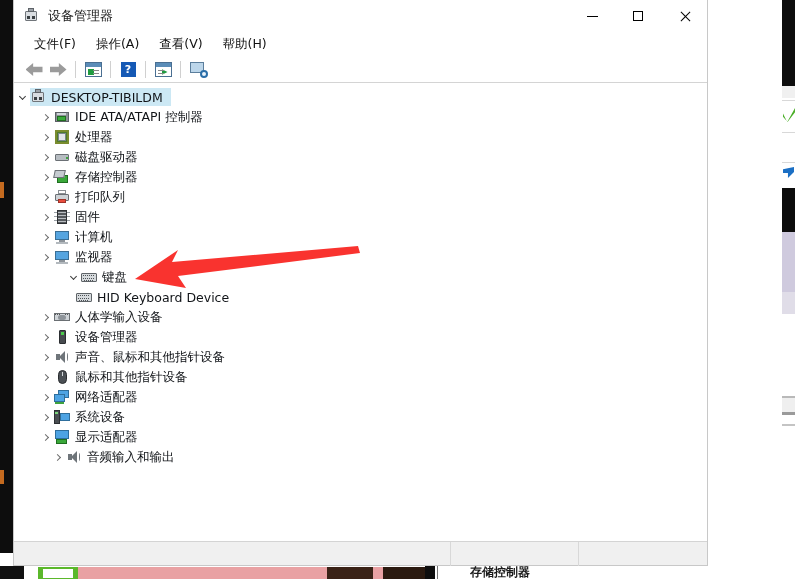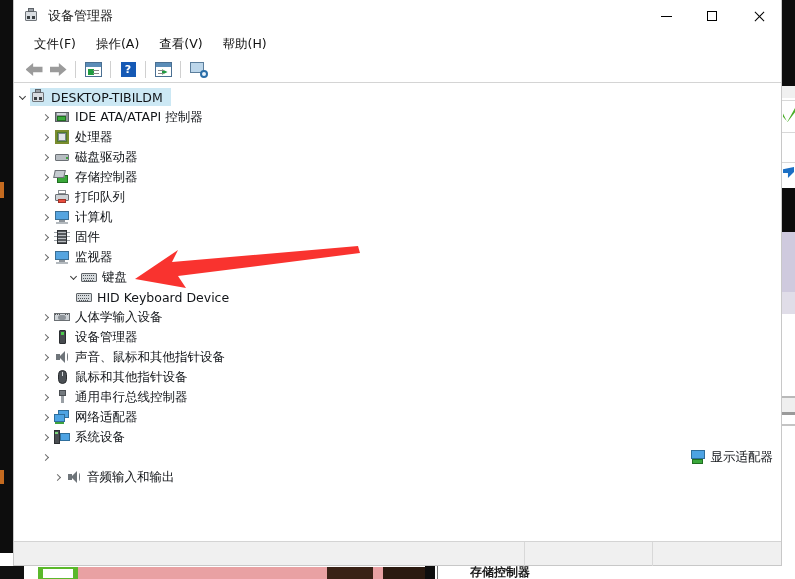--- a/index.html
+++ b/index.html
@@ -52,21 +52,21 @@
   .bs-white { position: absolute; left: 435px; top: 0; width: 360px; height: 13px; background: #ffffff; }
   .bs-textrow {
     position: absolute; left: 470px; top: -2px; width: 325px; height: 16px;
     color: #1b1b1b; font-size: 12px; font-weight: bold; white-space: nowrap;
     overflow: hidden;
   }
   .bs-sep { position: absolute; left: 437px; top: 0px; width: 1px; height: 13px; background: #777; }
 
   
   #dm-window {
-    position: absolute; left: 13px; top: 0; width: 769px; height: 566px;
+    position: absolute; left: 13px; top: 0; width: 695px; height: 566px;
     background: #0ea5e9;
     border: 1px solid #c8c8c8;
     border-top: none;
     display: flex; flex-direction: column;
   }
 
   .titlebar {
     height: 32px; min-height: 32px;
     background: #ffffff;
     display: flex; align-items: center;
@@ -418,47 +418,47 @@
               <span class="o"></span>
             </span>
             <span class="label">打印队列</span>
           </span>
         </div>
         <div class="trow" style="padding-left: 24px;">
           <span class="chev ">
             <i></i>
           </span>
           <span class="label-wrap">
+            <span class="ico ic-fw">
+              <span class="b"></span>
+              <span class="s"></span>
+              <span class="pl"></span>
+              <span class="pr"></span>
+            </span>
+            <span class="label">固件</span>
+          </span>
+        </div>
+        <div class="trow" style="padding-left: 24px;">
+          <span class="chev ">
+            <i></i>
+          </span>
+          <span class="label-wrap">
             <span class="ico ic-mon">
               <span class="s"></span>
               <span class="st"></span>
               <span class="bs"></span>
             </span>
             <span class="label">计算机</span>
           </span>
         </div>
         <div class="trow" style="padding-left: 24px;">
           <span class="chev ">
             <i></i>
           </span>
           <span class="label-wrap">
-            <span class="ico ic-fw">
-              <span class="b"></span>
-              <span class="s"></span>
-              <span class="pl"></span>
-              <span class="pr"></span>
-            </span>
-            <span class="label">固件</span>
-          </span>
-        </div>
-        <div class="trow" style="padding-left: 24px;">
-          <span class="chev ">
-            <i></i>
-          </span>
-          <span class="label-wrap">
             <span class="ico ic-mon">
               <span class="s"></span>
               <span class="st"></span>
               <span class="bs"></span>
             </span>
             <span class="label">监视器</span>
           </span>
         </div>
         <div class="trow" style="padding-left: 24px; margin-left: 27px;">
           <span class="chev open">
@@ -530,32 +530,20 @@
               <span class="l"></span>
             </span>
             <span class="label">鼠标和其他指针设备</span>
           </span>
         </div>
         <div class="trow" style="padding-left: 24px;">
           <span class="chev ">
             <i></i>
           </span>
           <span class="label-wrap">
-            <span class="ico ic-usb">
-              <span class="h"></span>
-              <span class="s"></span>
-            </span>
-            <span class="label">通用串行总线控制器</span>
-          </span>
-        </div>
-        <div class="trow" style="padding-left: 24px;">
-          <span class="chev ">
-            <i></i>
-          </span>
-          <span class="label-wrap">
             <span class="ico ic-net">
               <span class="m1"></span>
               <span class="m2"></span>
               <span class="g"></span>
             </span>
             <span class="label">网络适配器</span>
           </span>
         </div>
         <div class="trow" style="padding-left: 24px;">
           <span class="chev ">
@@ -563,21 +551,21 @@
           </span>
           <span class="label-wrap">
             <span class="ico ic-sys">
               <span class="t"></span>
               <span class="m"></span>
               <span class="l"></span>
             </span>
             <span class="label">系统设备</span>
           </span>
         </div>
-        <div class="trow" style="padding-left: 24px; justify-content: space-between;">
+        <div class="trow" style="padding-left: 24px;">
           <span class="chev ">
             <i></i>
           </span>
           <span class="label-wrap">
             <span class="ico ic-disp">
               <span class="m"></span>
               <span class="c"></span>
             </span>
             <span class="label">显示适配器</span>
           </span>

